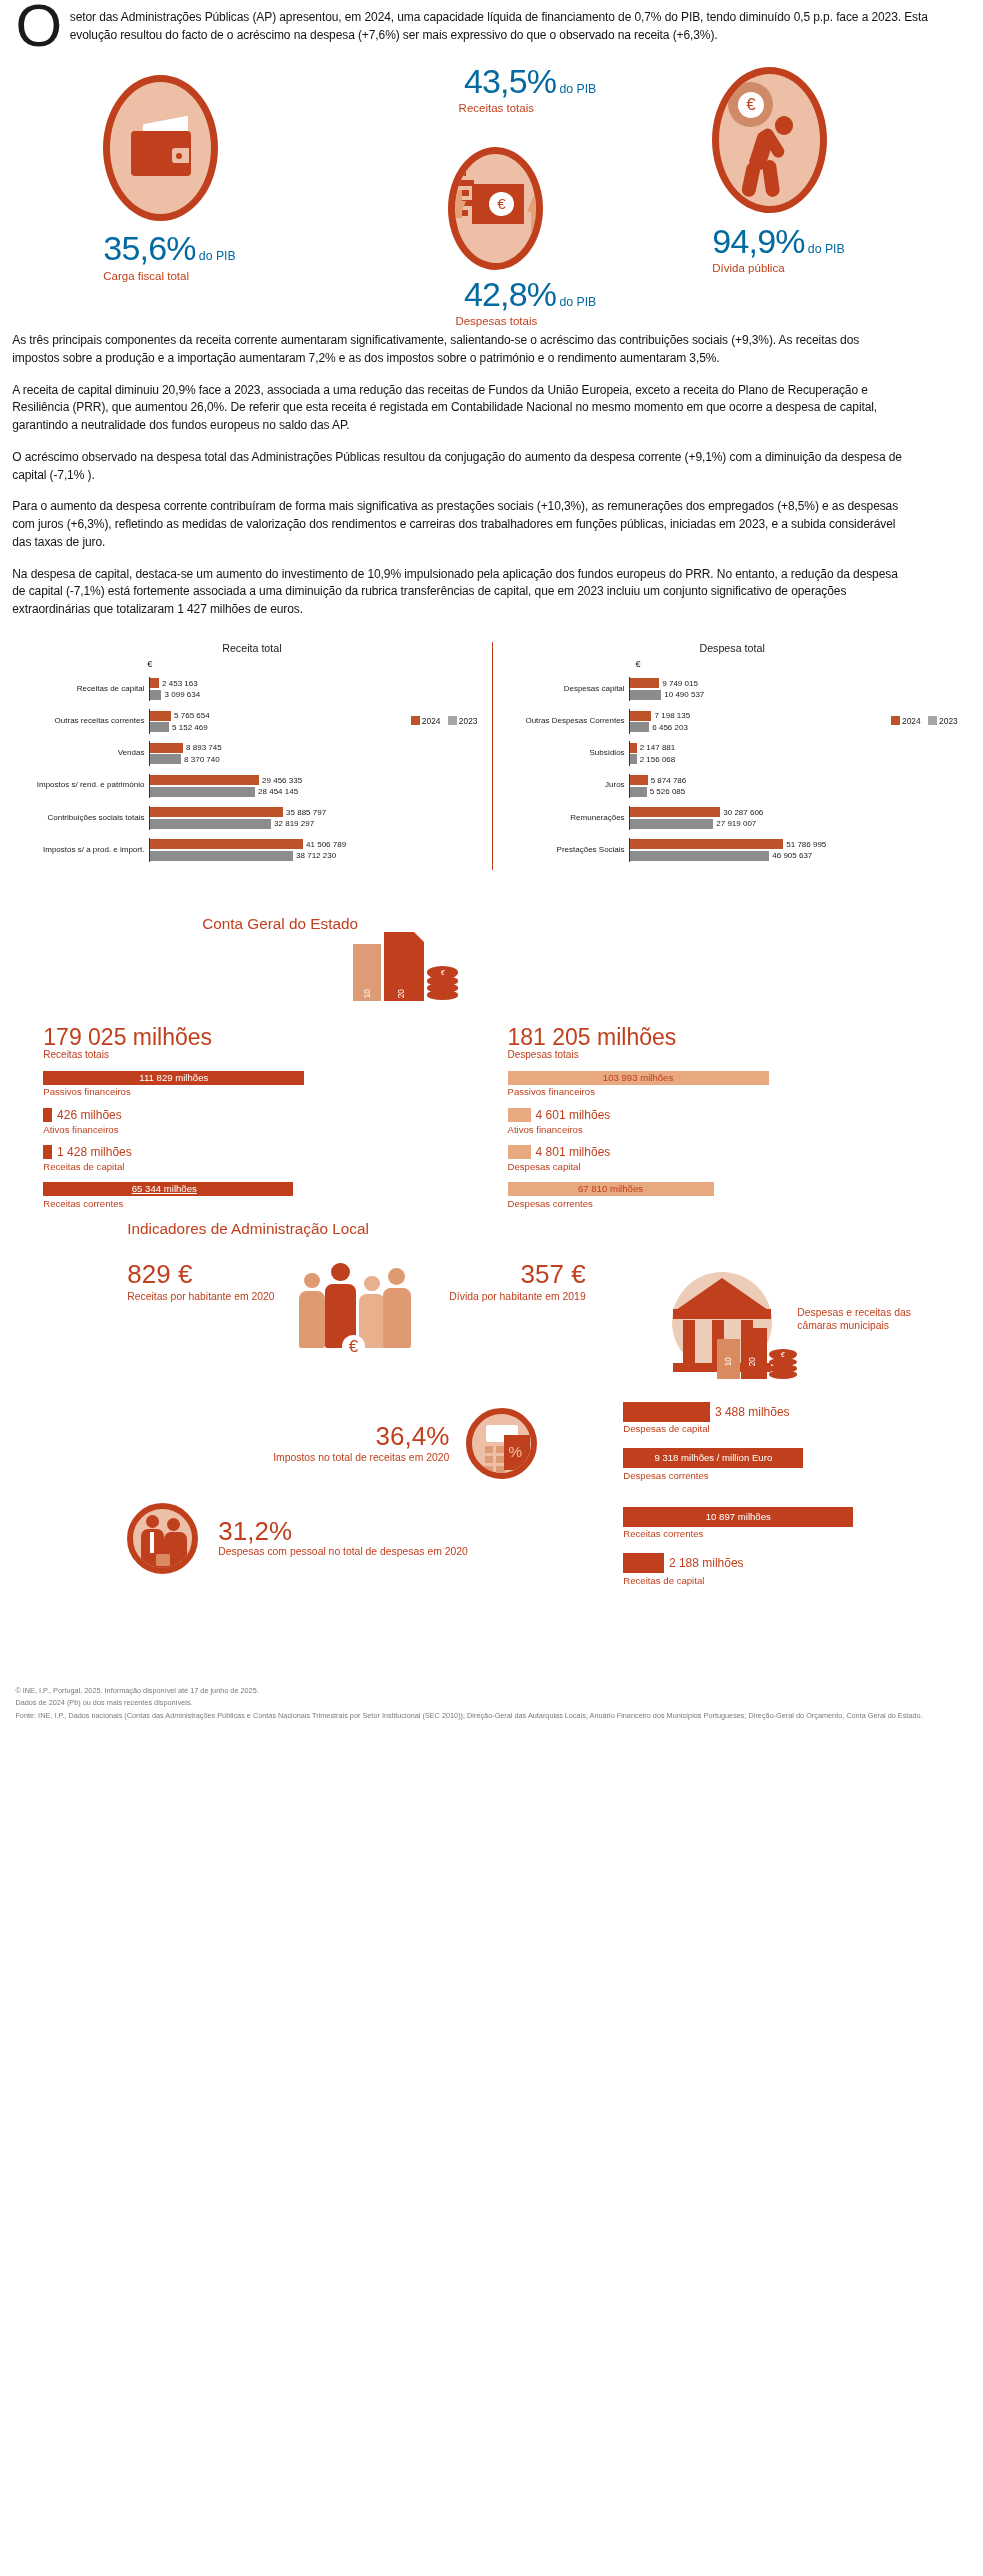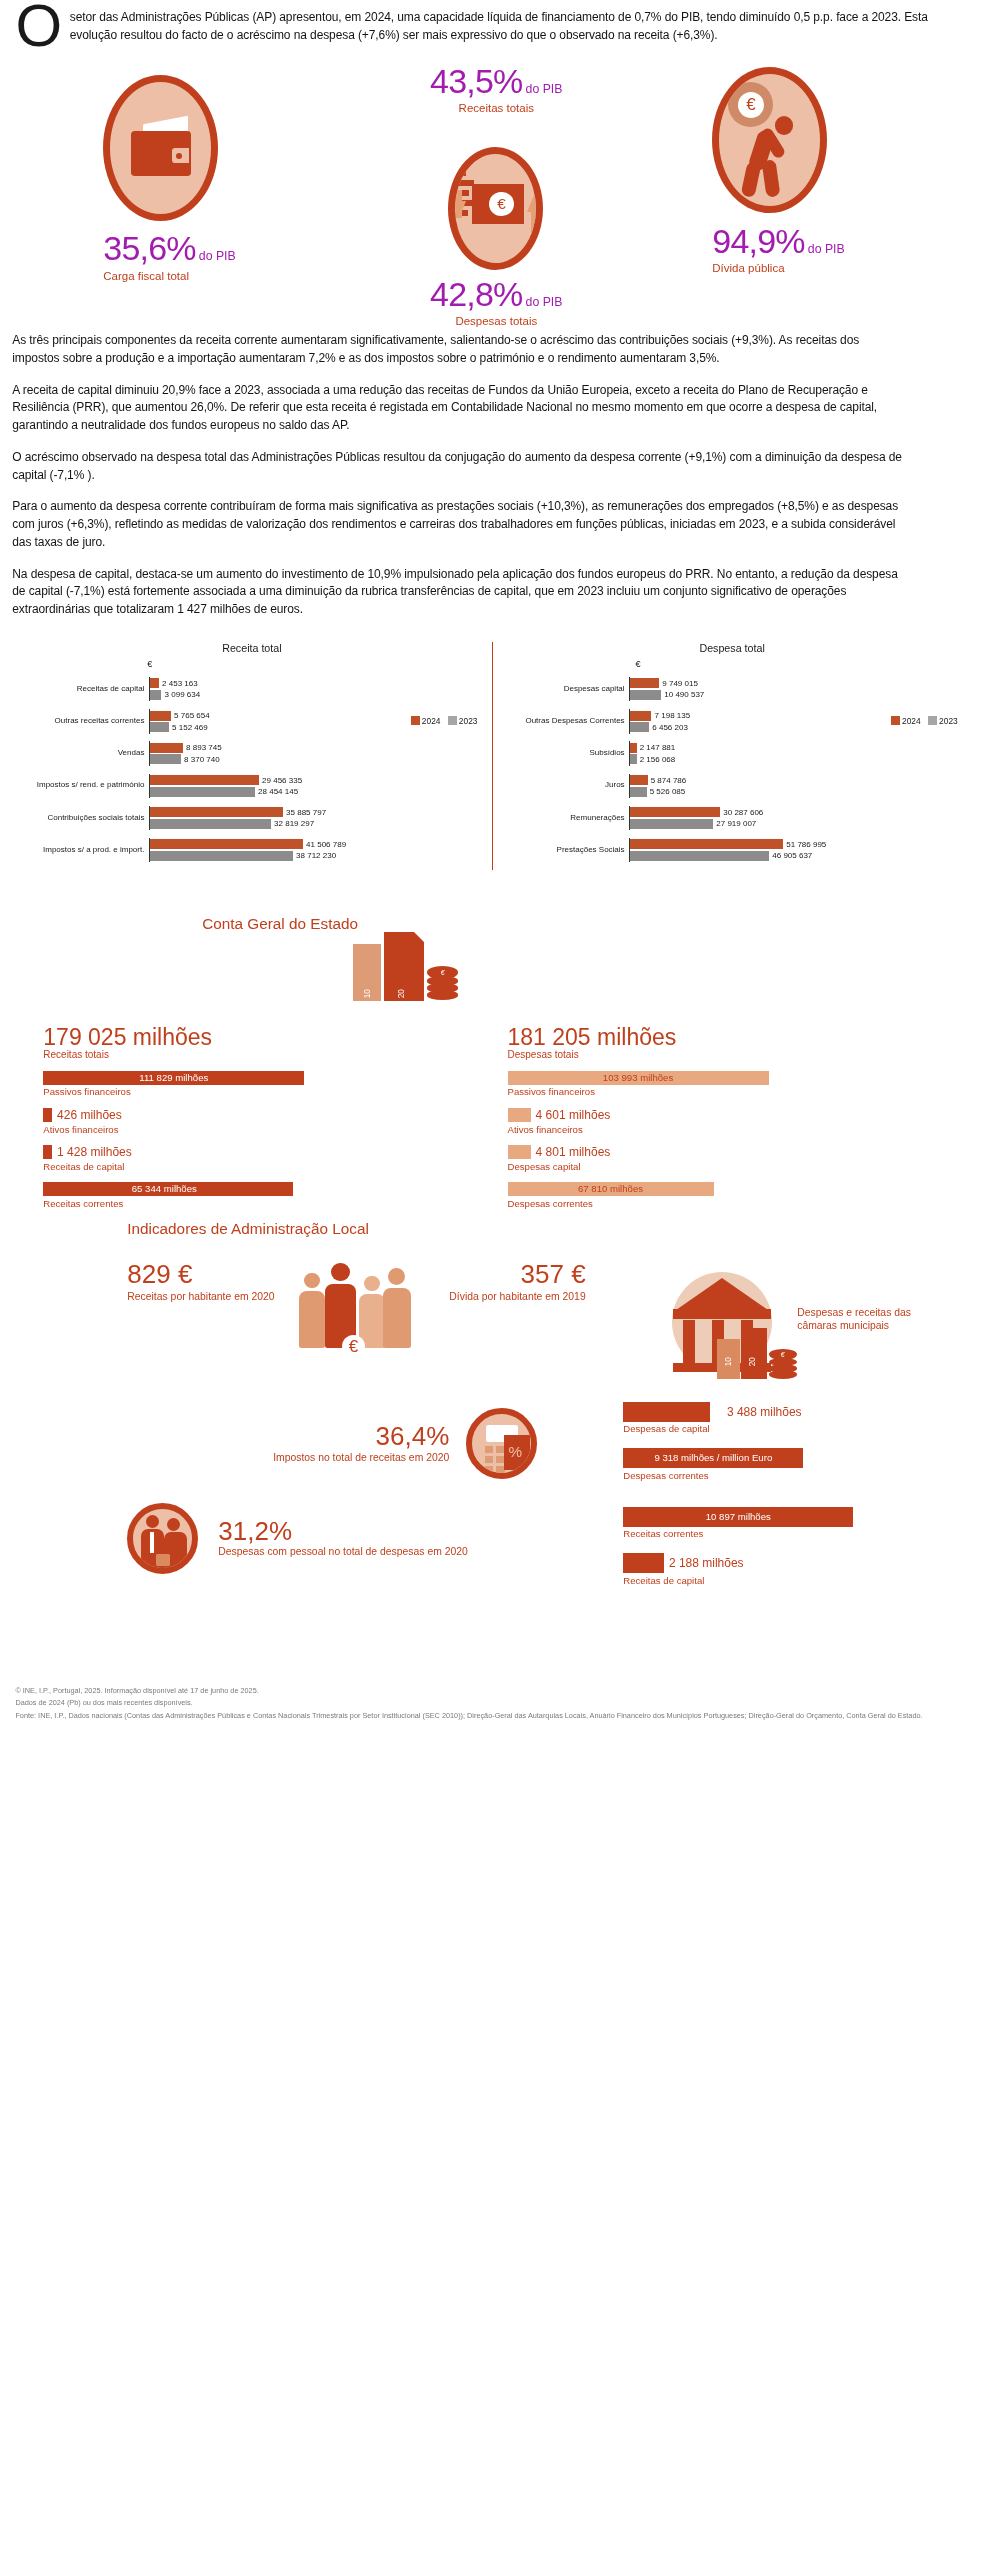--- a/index.html
+++ b/index.html
@@ -24,22 +24,23 @@
   }
   .intro-text {
     font-size: 12px; line-height: 1.45; color:#141414;
     letter-spacing: -0.1px; padding-top: 1.5px; max-width: 882px;
   }
 
   
   .kpis { position:relative; height: 253px; margin-top: 14px; }
   .kpi { position:absolute; text-align:left; }
   .kpi .num {
-    font-size: 34px; color:#a21caf; font-weight:400; line-height:1;
+    font-size: 34px; color:#0369a1; font-weight:400; line-height:1;
     letter-spacing:-0.8px;
+    text-align:right;
   }
   .kpi .num small { font-size:12.3px; letter-spacing:0; margin-left:3.1px; }
   .kpi .cap { font-size:11.5px; color:#c0401d; margin-top:4.6px; }
   .disc {
     width: 115px; height: 146px; border-radius: 50%;
     border: 7px solid #c0401d; background: #edbfa6;
     display:flex; align-items:center; justify-content:center;
     position:relative; overflow:hidden;
   }
 
@@ -544,21 +545,21 @@
             <div class="hbar-item">
               <div class="hbar">
                 <div class="fill dark" style="width: 9.2px;"></div>
                 <div class="outside">1 428 milhões</div>
               </div>
               <div class="hbar-cap">Receitas de capital</div>
             </div>
             <div class="hbar-item">
               <div class="hbar">
                 <div class="fill dark" style="width: 250px;"></div>
-                <div class="inside" style="width: 242px; right: auto;">65 344 milhões</div>
+                <div class="inside" style="width: 242px; right: auto; text-decoration: underline;">65 344 milhões</div>
               </div>
               <div class="hbar-cap">Receitas correntes</div>
             </div>
           </div>
       </div>
       <div class="cge-col" id="cge-despesas">
         <div class="big-num">181 205 milhões</div>
         <div class="big-cap">Despesas totais</div>
         <div class="hbar-list">
             <div class="hbar-item">
@@ -681,21 +682,21 @@
           <div class="bag"></div>
       </div>
       <div style="width:276px;">
         <div class="pct-num">31,2%</div>
         <div class="pct-cap">Despesas com pessoal no total de despesas em 2020</div>
       </div>
     </div>
 
     <div class="right-bars" id="local-bars">
         <div class="hbar-item" style="margin-bottom: 14px;">
-          <div class="hbar" style="height: 20px; gap: 12px;">
+          <div class="hbar" style="height: 20px;">
             <div class="fill dark" style="height: 20px; width: 87px;"></div>
             <div class="outside" style="line-height: 20px;">3 488 milhões</div>
           </div>
           <div class="hbar-cap">Despesas de capital</div>
         </div>
         <div class="hbar-item" style="margin-bottom: 26px;">
           <div class="hbar" style="height: 20px;">
             <div class="fill dark" style="height: 20px; width: 180px;"></div>
             <div class="inside" style="width: 180px; line-height: 20px;">9 318 milhões / million Euro</div>
           </div>

